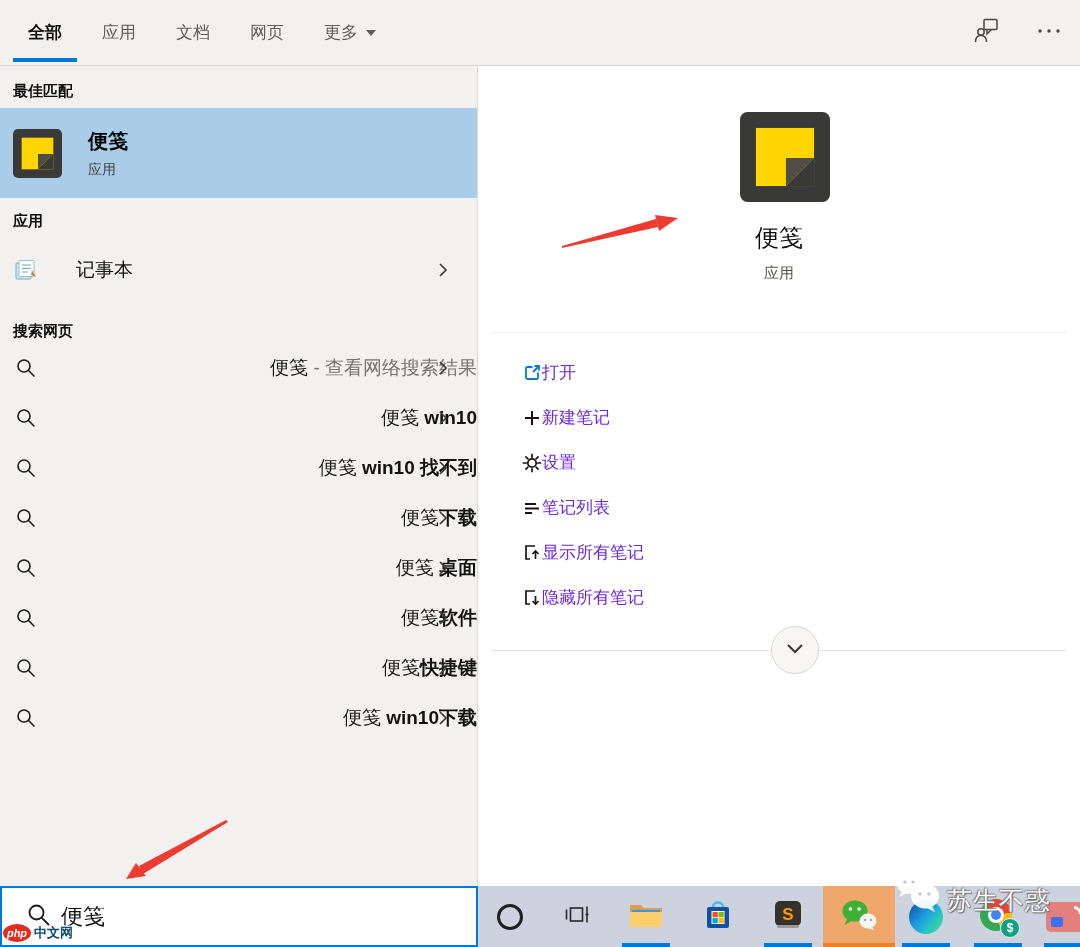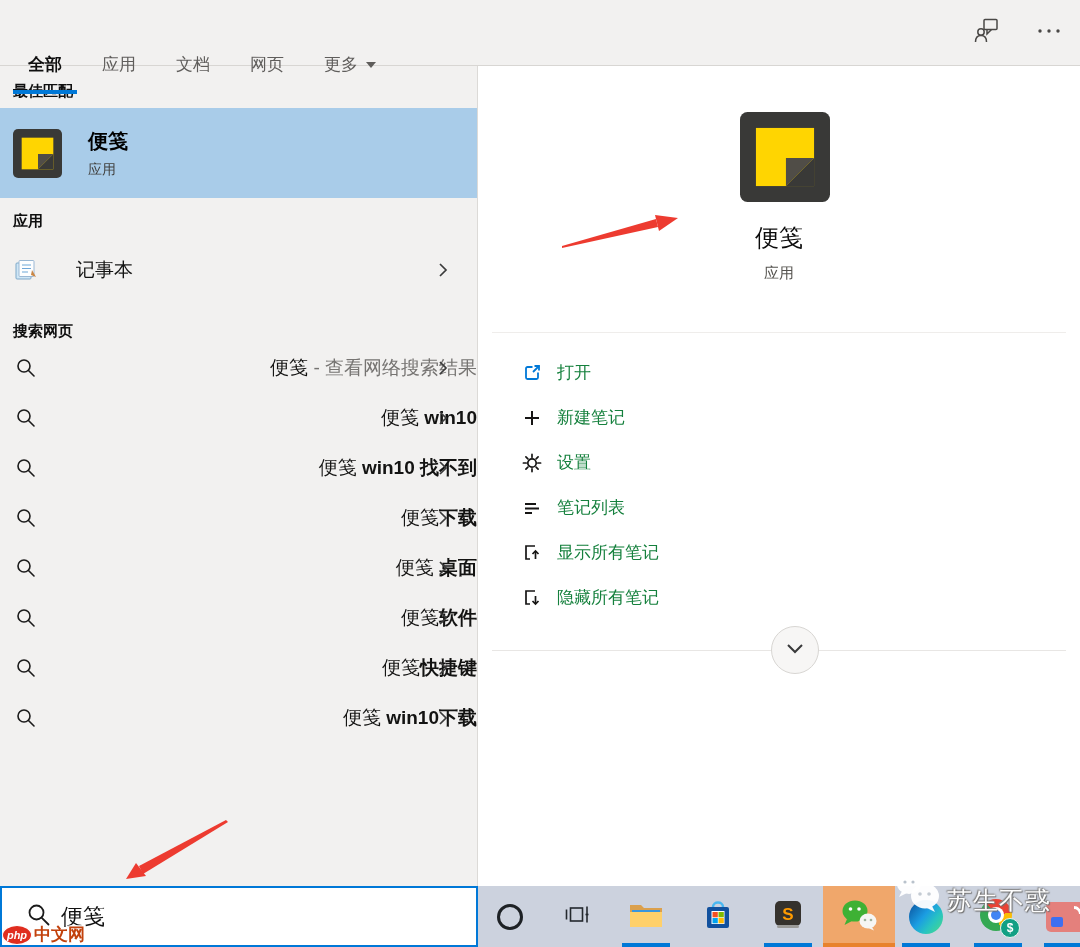--- a/index.html
+++ b/index.html
@@ -1,21 +1,21 @@
 <!DOCTYPE html>
 <html><head>
 <meta charset="utf-8">
 <style>
   * { margin:0; padding:0; box-sizing:border-box; font-family:"Liberation Sans", sans-serif; }
   html,body { background:#fff; }
   .screen { position:relative; width:1080px; height:947px; background:#fff; overflow:hidden; }
 
   
   .topbar { position:absolute; left:0; top:0; width:1080px; height:66px; background:#f2f1f0; border-bottom:1px solid #d8d6d3; z-index:3; }
-  .tabs { position:absolute; left:13px; top:0; height:100%; display:flex; gap:10px;margin-top:32px; }
+  .tabs { position:absolute; left:13px; top:0; height:100%; display:flex; gap:10px; }
   .tab { position:relative; display:flex; align-items:center; padding:0 15px; font-size:17px; color:#5f5d5b; cursor:pointer; }
   .tab.active { color:#0f0f0f; font-weight:700; }
   .tab-underline { position:absolute; left:0; right:0; bottom:3px; height:4px; background:#0078d7; display:none; }
   .tab.active .tab-underline { display:block; }
   .caret { margin-left:8px; width:0; height:0; border-left:5.5px solid transparent; border-right:5.5px solid transparent; border-top:6.5px solid #5f5d5b; }
   .topbar-right { position:absolute; right:18px; top:0; height:100%; display:flex; align-items:center; gap:34px; }
 
   
   .left-panel { position:absolute; left:0; top:66px; width:478px; height:820px; background:#f2f1f0; border-right:1px solid #dcdad7; }
   .section-header { position:absolute; left:13px; font-size:15px; font-weight:700; color:#0f0f0f; }
@@ -39,21 +39,21 @@
 
   
   .right-panel { position:absolute; left:478px; top:66px; width:602px; height:820px; background:#fff; }
   .app-hero-icon { position:absolute; left:262px; top:46px; width:90px; height:90px; }
   .app-hero-name { position:absolute; left:0; top:156px; width:100%; text-align:center; font-size:24px; color:#0b0b0b; }
   .app-hero-type { position:absolute; left:0; top:198px; width:100%; text-align:center; font-size:15px; color:#55534f; }
   .rp-divider { position:absolute; left:14px; top:266px; width:574px; height:1px; background:#efedeb; }
   .actions { position:absolute; left:0; top:284px; width:100%; }
   .action-row { display:flex; align-items:center; height:45px; padding-left:44px; cursor:pointer; }
   .action-icon { width:20px; height:20px; flex:0 0 auto; }
-  .action-label { margin-left:15px; font-size:17px; color:#15803d; }
+  .action-label { margin-left:0; font-size:17px; color:#6d28d9; }
   .rp-bottom-line { position:absolute; left:14px; top:584px; width:574px; height:1px; background:#e8e6e4; }
   .expand-btn { position:absolute; left:293px; top:560px; width:48px; height:48px; border-radius:50%; background:#f7f6f5; border:1px solid #d8d6d3; display:flex; align-items:center; justify-content:center; cursor:pointer; }
 
   
   .searchbox { position:absolute; left:0; top:886px; width:478px; height:61px; background:#fff; border:2px solid #0078d7; display:flex; align-items:center; z-index:4; }
   .searchbox .mag-big { margin-left:24px; flex:0 0 auto; }
   .search-input { border:none; outline:none; font-size:22px; color:#111; margin-left:9px; width:320px; background:transparent; }
 
   
   .taskbar { position:absolute; left:478px; top:886px; width:602px; height:61px; background:#ccd2de; overflow:hidden; }
@@ -69,21 +69,21 @@
   .chrome-core { position:absolute; left:11px; top:11px; width:10px; height:10px; border-radius:50%; background:#4285f4; }
   .coin { position:absolute; right:-4px; bottom:-3px; width:20px; height:20px; border-radius:50%; background:#12a084; color:#fff; font-size:12px; font-weight:700; display:flex; align-items:center; justify-content:center; border:1px solid #e8f4ef; }
   .cast-icon { position:relative; width:40px; height:30px; border-radius:5px; background:#e4807c; }
   .cast-blue { position:absolute; left:5px; bottom:5px; width:12px; height:10px; border-radius:2px; background:#3d6ff0; }
   .cast-arc { position:absolute; right:4px; top:4px; width:16px; height:16px; border:3px solid transparent; border-top-color:#fff; border-radius:50%; transform:rotate(45deg); }
 
   
   .arrows { position:absolute; left:0; top:0; width:1080px; height:947px; pointer-events:none; z-index:6; }
   .wm-php { position:absolute; left:2px; top:923px; display:flex; align-items:center; z-index:7; }
   .php-oval { width:30px; height:20px; background:#e02d1f; border:1px solid #fff; border-radius:50%; color:#fff; font-style:italic; font-weight:700; font-size:11px; display:flex; align-items:center; justify-content:center; }
-  .php-site { margin-left:2px; font-size:17px; font-weight:700; color:#c2410c; text-shadow:1px 1px 0 #fff,-1px -1px 0 #fff,1px -1px 0 #fff,-1px 1px 0 #fff; }
+  .php-site { margin-left:2px; font-size:13px; font-weight:700; color:#0c4a6e; text-shadow:1px 1px 0 #fff,-1px -1px 0 #fff,1px -1px 0 #fff,-1px 1px 0 #fff; }
   .wm-blogger { position:absolute; left:891px; top:872px; display:flex; align-items:flex-start; z-index:7; pointer-events:none; }
   .blogger-text { margin-top:12px; margin-left:4px; font-size:25px; color:#fdfdfd; text-shadow:0 0 2px #555, 1px 1px 1px #777, -1px -1px 1px #999; letter-spacing:1px; white-space:nowrap; }
 </style>
 </head>
 <body>
 
 <div class="screen">
 
   <header class="topbar">
     <nav class="tabs">

